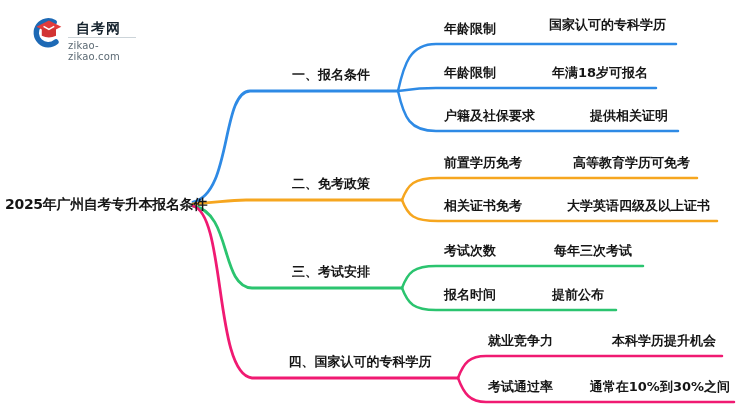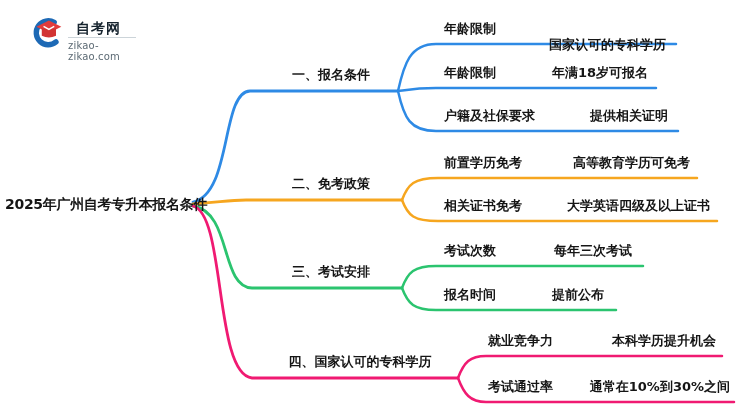--- a/index.html
+++ b/index.html
@@ -60,21 +60,21 @@
     </svg>
     <div class="logo-title">自考网</div>
     <div class="logo-divider"></div>
     <div class="logo-domain">zikao-zikao.com</div>
   </div>
 
   <div class="txt root-label" style="left:5px;top:195px;width:180px;">2025年广州自考专升本报名条件</div>
 
   <div class="txt branch-label" style="left:254px;top:66px;width:154px;">一、报名条件</div>
   <div class="txt node-key" style="left:444px;top:20px;">年龄限制</div>
-  <div class="txt node-val" style="right:84px;top:36px;">国家认可的专科学历</div>
+  <div class="txt node-val" style="right:84px;top:16px;">国家认可的专科学历</div>
   <div class="txt node-key" style="left:444px;top:64px;">年龄限制</div>
   <div class="txt node-val" style="right:102px;top:64px;text-align:center;">年满18岁可报名</div>
   <div class="txt node-key" style="left:444px;top:107px;">户籍及社保要求</div>
   <div class="txt node-val" style="right:82px;top:107px;">提供相关证明</div>
 
   <div class="txt node-key" style="left:444px;top:154px;">前置学历免考</div>
   <div class="txt branch-label" style="left:254px;top:175px;width:154px;">二、免考政策</div>
   <div class="txt node-val" style="right:60px;top:154px;">高等教育学历可免考</div>
   <div class="txt node-key" style="left:444px;top:197px;">相关证书免考</div>
   <div class="txt node-val" style="right:40px;top:197px;">大学英语四级及以上证书</div>

